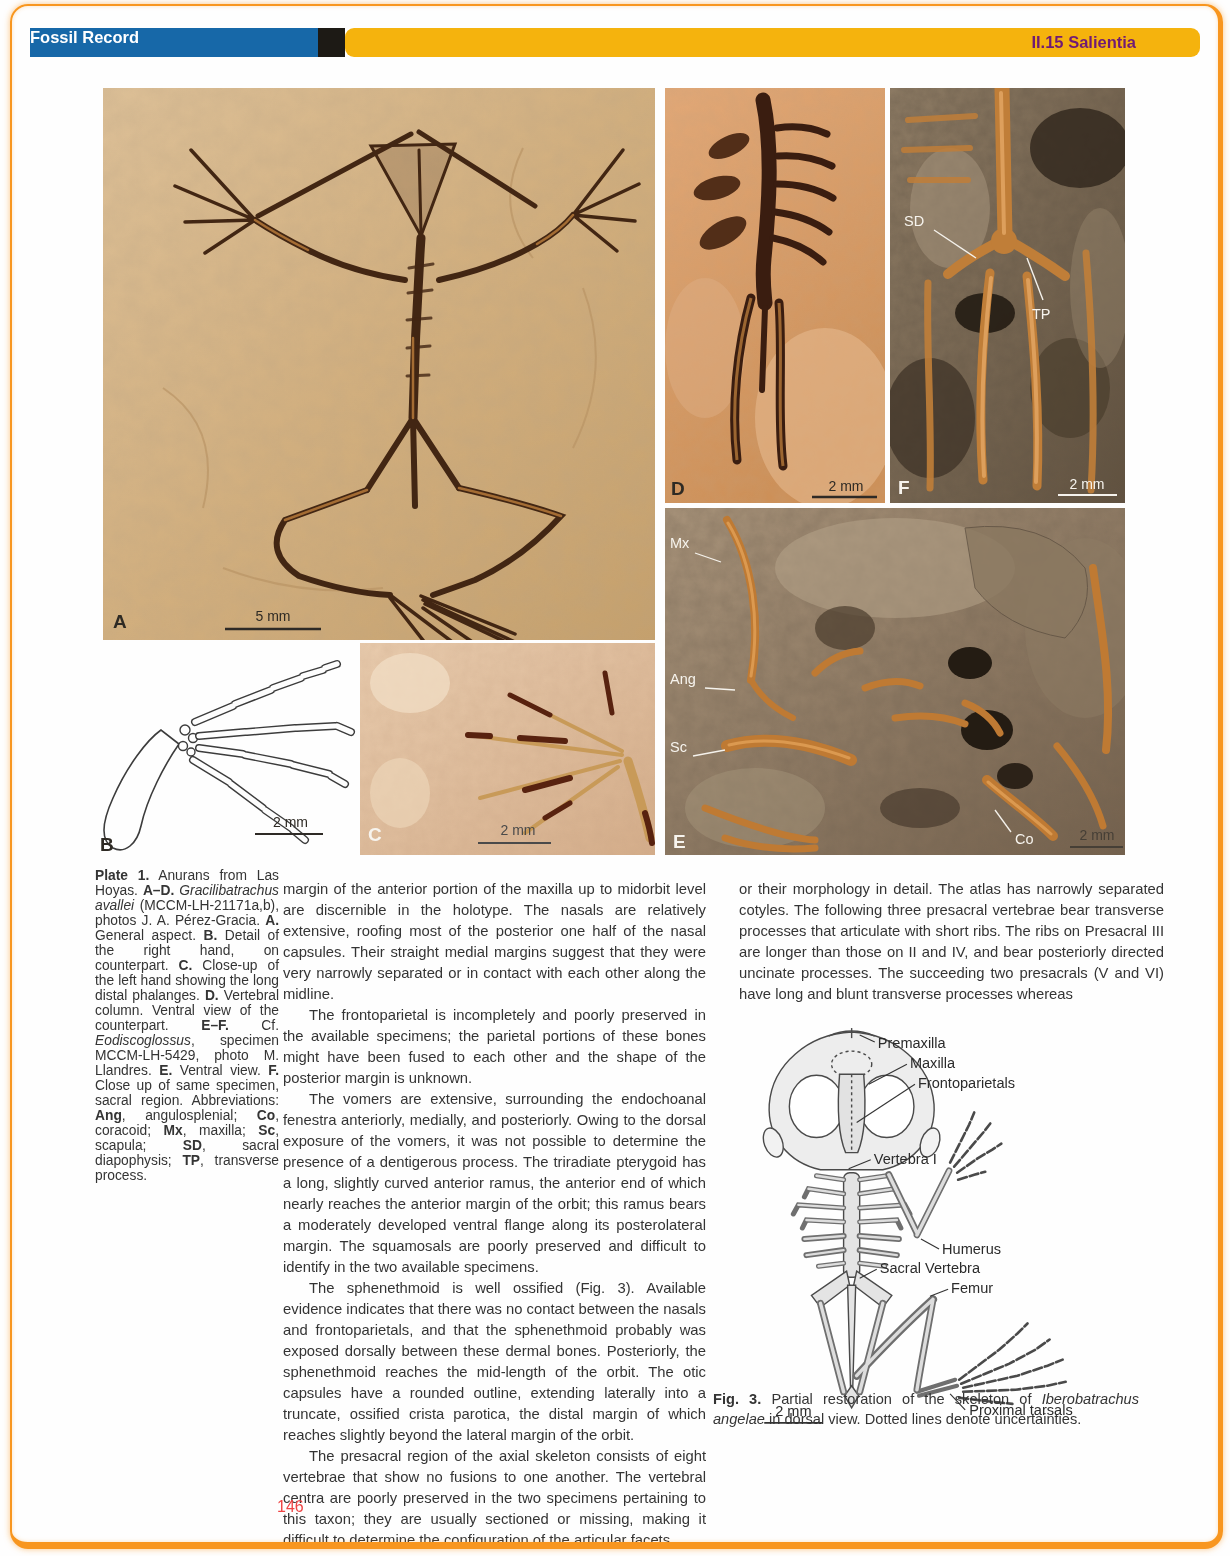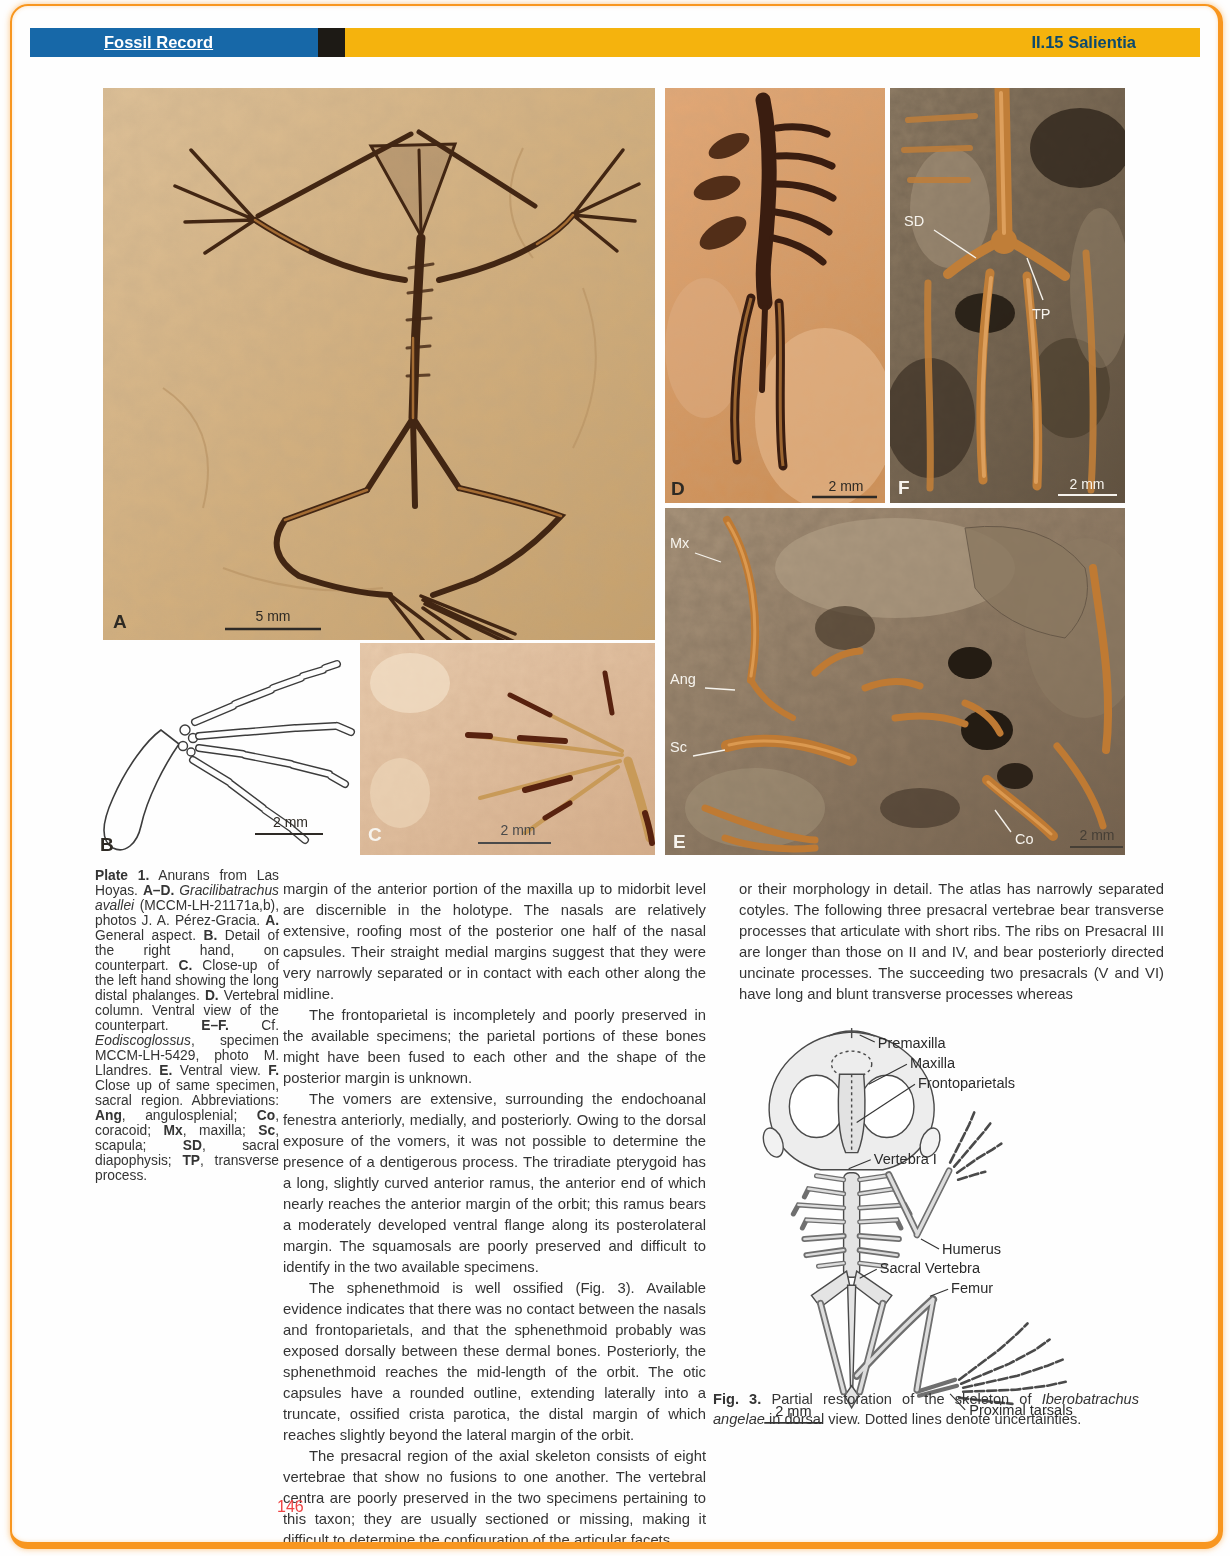--- a/index.html
+++ b/index.html
@@ -12,26 +12,26 @@
     position:absolute; left:10px; top:4px; right:7px; bottom:7px;
     border:2px solid #f8961f; border-right-width:5px; border-bottom-width:7px;
     border-radius:18px; pointer-events:none;
     box-shadow:0 0 6px rgba(248,150,31,.55), inset 0 0 4px rgba(248,150,31,.28);
     z-index:50;
   }
   
   .header { position:absolute; left:30px; top:28px; width:1170px; height:29px; display:flex; }
   .hdr-blue {
     width:288px; background:#1768a8; color:#ffffff; font-weight:bold; font-size:16.5px;
-    display:flex; align-items:center; padding-left:74px;text-decoration:underline;
+    display:flex; align-items:flex-start; 
   }
   .hdr-black { width:27px; background:#1d1a15; }
   .hdr-yellow {
-    flex:1; background:#f5b30d; color:#0c4a6e; font-weight:bold; font-size:16.5px;
-    display:flex; align-items:center; justify-content:flex-end; padding-right:64px;
+    flex:1; background:#f5b30d; color:#701a75; font-weight:bold; font-size:16.5px;
+    display:flex; align-items:center; justify-content:flex-end; padding-right:64px;border-radius:9px;
   }
   
   .panel { position:absolute; }
   .panel svg { display:block; width:100%; height:100%; }
   .svgt { font-family:"Liberation Sans", sans-serif; }
   .plbl { font-size:19px; font-weight:bold; }
   .pscale { font-size:14px; }
   .ann { font-size:14.5px; }
   .dark { fill:#2e2a24; }
   .light { fill:#f7f4ee; }

